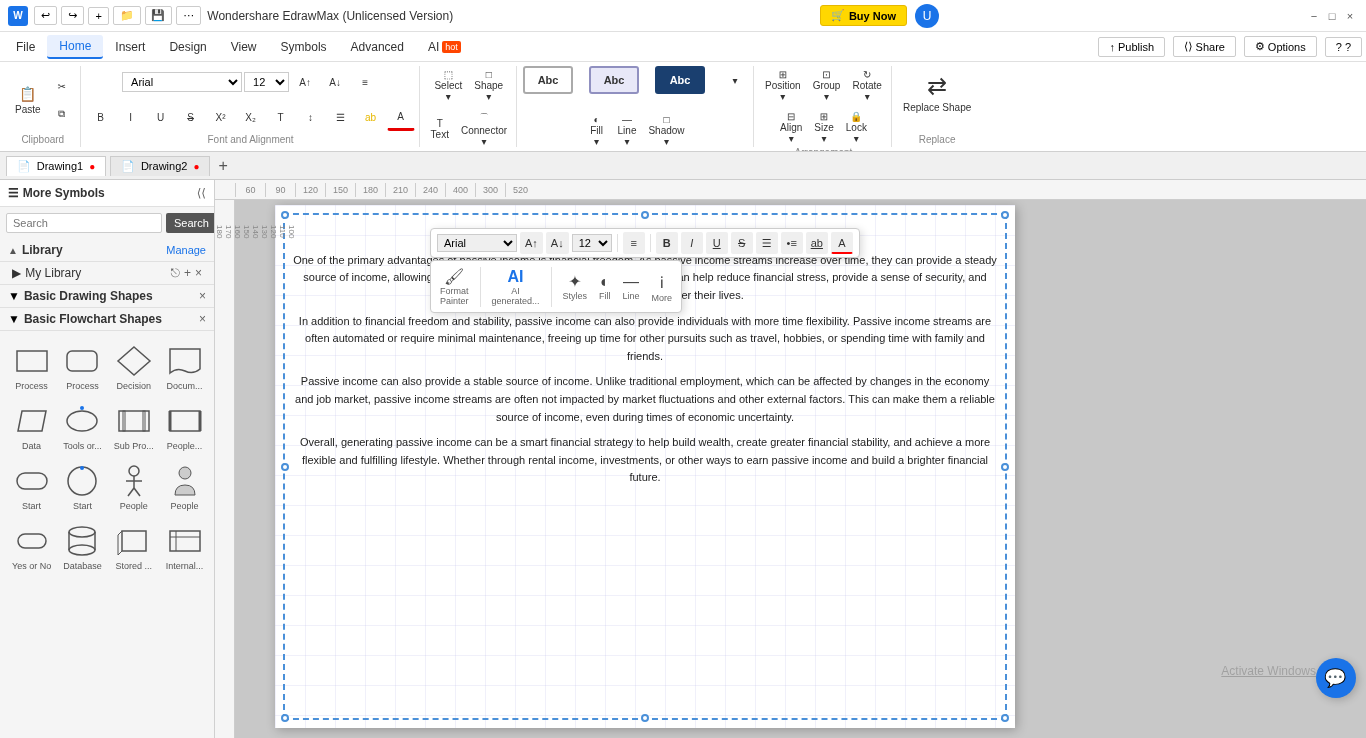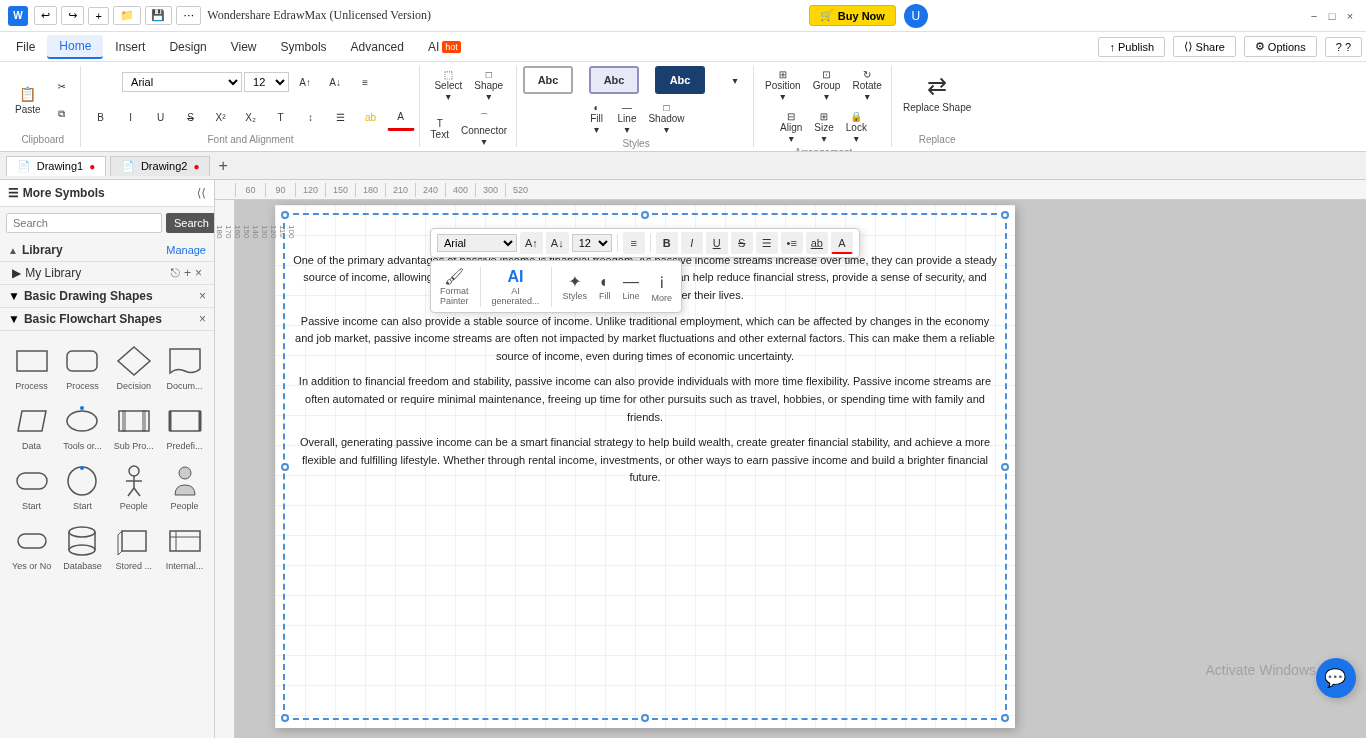--- a/index.html
+++ b/index.html
@@ -10,21 +10,21 @@
       height: 32px;
       background: #fff;
       display: flex;
       align-items: center;
       padding: 0 8px;
       border-bottom: 1px solid #e0e0e0;
       justify-content: space-between;
     }
     .title-bar-left { display: flex; align-items: center; gap: 6px; }
     .title-bar-logo { width: 20px; height: 20px; background: #1a73e8; border-radius: 3px; display: flex; align-items: center; justify-content: center; color: white; font-size: 10px; font-weight: bold; }
-    .title-bar-title { font-size: 12px; color: #333; font-family: Liberation Serif, serif; }
+    .title-bar-title { font-size: 12px; color: #333; }
     .title-bar-controls { display: flex; gap: 2px; }
     .title-bar-controls span { width: 16px; height: 16px; display: flex; align-items: center; justify-content: center; font-size: 11px; cursor: pointer; color: #555; }
     .title-bar-center { display: flex; align-items: center; gap: 4px; }
     .title-bar-btn { padding: 2px 6px; font-size: 11px; border: 1px solid #ccc; background: #fff; cursor: pointer; border-radius: 2px; }
     .buy-now-btn { background: #ffd700; border: 1px solid #e6b800; padding: 3px 10px; font-size: 11px; font-weight: bold; border-radius: 3px; cursor: pointer; display: flex; align-items: center; gap: 4px; }
 
     
     .menu-bar {
       height: 30px;
       background: #fff;
@@ -351,21 +351,21 @@
       </button>
       <button class="tb-btn">
         <span>⌒</span>
         <span>Connector</span> ▾
       </button>
     </div>
     <div class="toolbar-section-label">Tools</div>
   </div>
 
   <div class="toolbar-section">
-    <div class="toolbar-row" style="margin-bottom:5px;gap:16px;">
+    <div class="toolbar-row" style="margin-bottom:17px;gap:16px;">
       <div class="style-btn style-btn-abc1">Abc</div>
       <div class="style-btn style-btn-abc2">Abc</div>
       <div class="style-btn style-btn-abc3">Abc</div>
       <button class="tb-btn">▾</button>
     </div>
     <div class="toolbar-row">
       <button class="tb-btn">◐ <span>Fill</span> ▾</button>
       <button class="tb-btn">— <span>Line</span> ▾</button>
       <button class="tb-btn">□ <span>Shadow</span> ▾</button>
     </div>
@@ -522,21 +522,21 @@
       </div>
 
       <div class="shape-item">
         <div class="shape-canvas">
           <svg class="shape-svg" viewBox="0 0 36 36">
               <rect x="3" y="8" width="30" height="20" fill="none" stroke="#555" stroke-width="1.5"></rect>
               <line x1="3" y1="8" x2="3" y2="28" stroke="#555" stroke-width="3"></line>
               <line x1="33" y1="8" x2="33" y2="28" stroke="#555" stroke-width="3"></line>
             </svg>
         </div>
-        <span class="shape-label">Predefi...</span>
+        <span class="shape-label">People...</span>
       </div>
 
       <div class="shape-item">
         <div class="shape-canvas">
           <svg class="shape-svg" viewBox="0 0 36 36">
               <rect x="3" y="10" width="30" height="16" rx="8" fill="none" stroke="#555" stroke-width="1.5"></rect>
             </svg>
         </div>
         <span class="shape-label">Start</span>
       </div>
@@ -666,22 +666,22 @@
 
           <div style="position:absolute;top:-4px;left:50%;margin-left:-4px;width:8px;height:8px;background:white;border:2px solid #4a90d9;border-radius:50%;"></div>
           <div style="position:absolute;bottom:-4px;left:50%;margin-left:-4px;width:8px;height:8px;background:white;border:2px solid #4a90d9;border-radius:50%;"></div>
           <div style="position:absolute;left:-4px;top:50%;margin-top:-4px;width:8px;height:8px;background:white;border:2px solid #4a90d9;border-radius:50%;"></div>
           <div style="position:absolute;right:-4px;top:50%;margin-top:-4px;width:8px;height:8px;background:white;border:2px solid #4a90d9;border-radius:50%;"></div>
 
           <div style="padding:8px;font-size:11px;line-height:1.6;color:#222;">
             <div style="text-align:center;font-weight:bold;font-size:13px;margin-bottom:8px;">Article about passive income and its benefits</div>
             <div style="text-align:center;font-size:11px;">
               <p style="margin-bottom:8px;">One of the primary advantages of passive income is financial freedom. As passive income streams increase over time, they can provide a steady source of income, allowing individuals to become financially independent. It can help reduce financial stress, provide a sense of security, and give people more control over their lives.</p>
+              <p style="margin-bottom:8px;">In addition to financial freedom and stability, passive income can also provide individuals with more time flexibility. Passive income streams are often automated or require minimal maintenance, freeing up time for other pursuits such as travel, hobbies, or spending time with family and friends.</p>
               <p style="margin-bottom:8px;">Passive income can also provide a stable source of income. Unlike traditional employment, which can be affected by changes in the economy and job market, passive income streams are often not impacted by market fluctuations and other external factors. This can make them a reliable source of income, even during times of economic uncertainty.</p>
-              <p style="margin-bottom:8px;">In addition to financial freedom and stability, passive income can also provide individuals with more time flexibility. Passive income streams are often automated or require minimal maintenance, freeing up time for other pursuits such as travel, hobbies, or spending time with family and friends.</p>
               <p>Overall, generating passive income can be a smart financial strategy to help build wealth, create greater financial stability, and achieve a more flexible and fulfilling lifestyle. Whether through rental income, investments, or other ways to earn passive income and build a brighter financial future.</p>
             </div>
           </div>
         </div>
       </div>
 
       <div class="floating-toolbar" style="left:215px;top:28px;">
         <select class="float-select">
           <option>Arial</option>
         </select>
@@ -729,20 +729,20 @@
         <div class="float-tool-item">
           <span class="float-tool-icon">—</span>
           <span class="float-tool-label">Line</span>
         </div>
         <div class="float-tool-item">
           <span class="float-tool-icon">ℹ</span>
           <span class="float-tool-label">More</span>
         </div>
       </div>
 
-      <div class="activate-windows" style="position:absolute;bottom:60px;right:50px;font-size:14px;color:rgba(0,0,0,0.2);pointer-events:none;">Activate Windows</div>
+      <div class="activate-windows" style="position:absolute;bottom:60px;right:50px;font-size:12px;color:rgba(0,0,0,0.2);pointer-events:none;text-decoration:underline;">Activate Windows</div>
 
       <div class="chat-bot" style="position:absolute;bottom:40px;right:10px;">
         <span class="chat-bot-icon">💬</span>
       </div>
     </div>
   </div>
 </div>
 
 </body></html>

